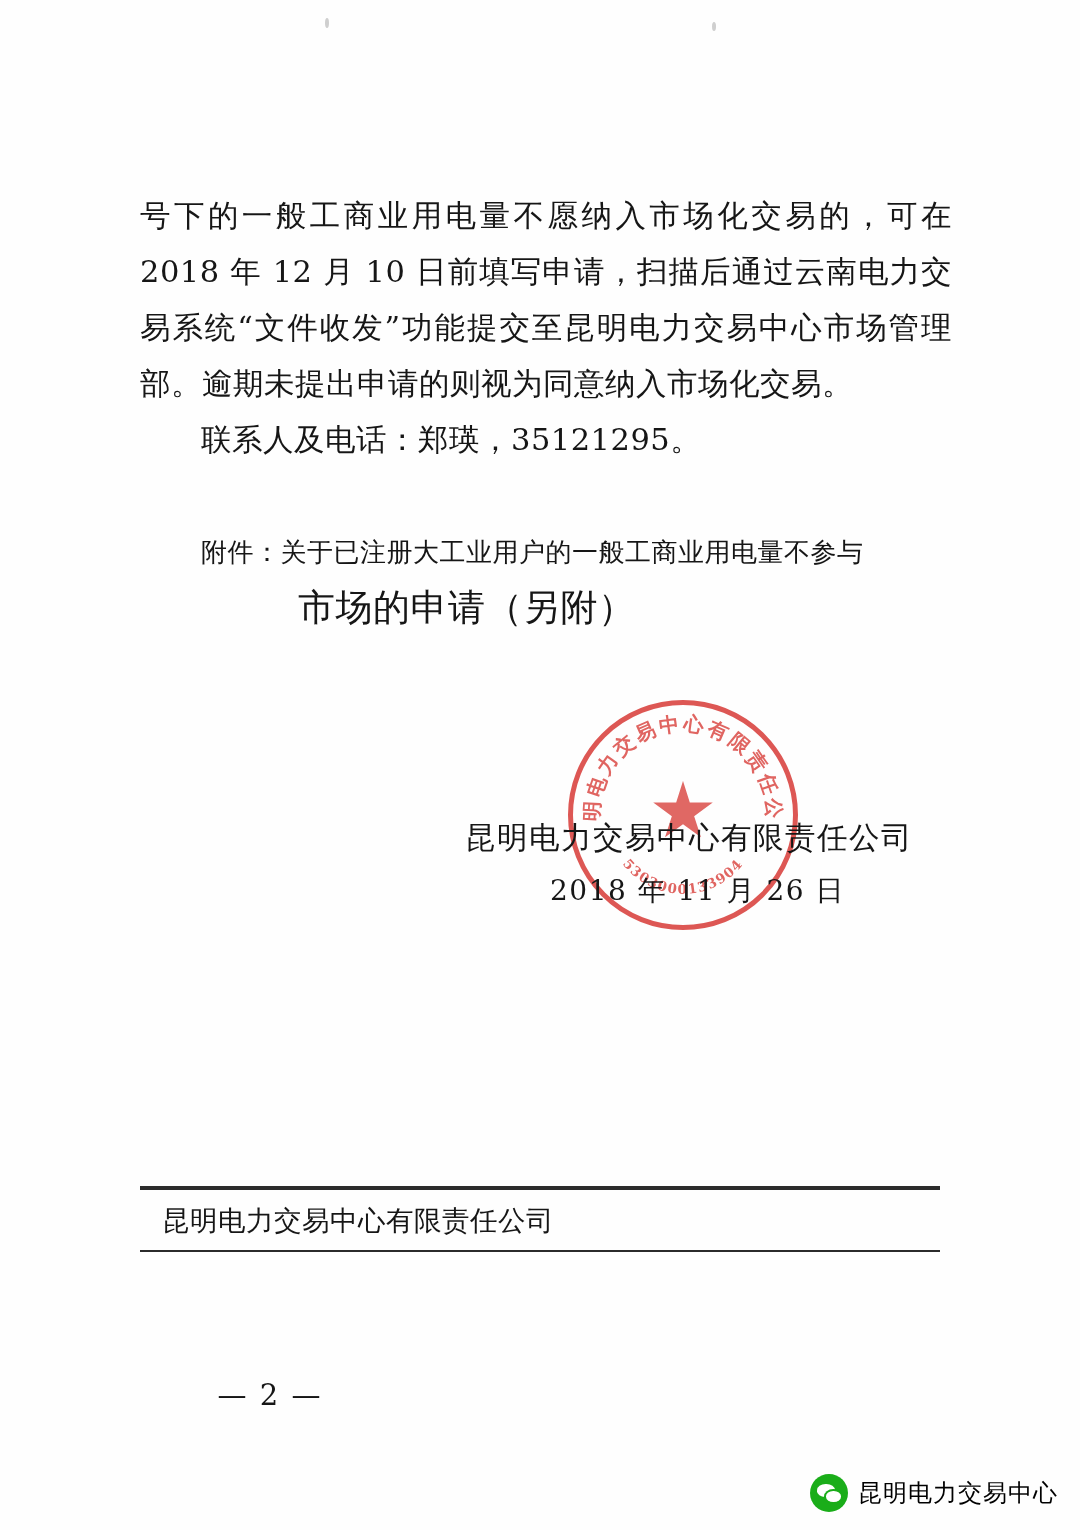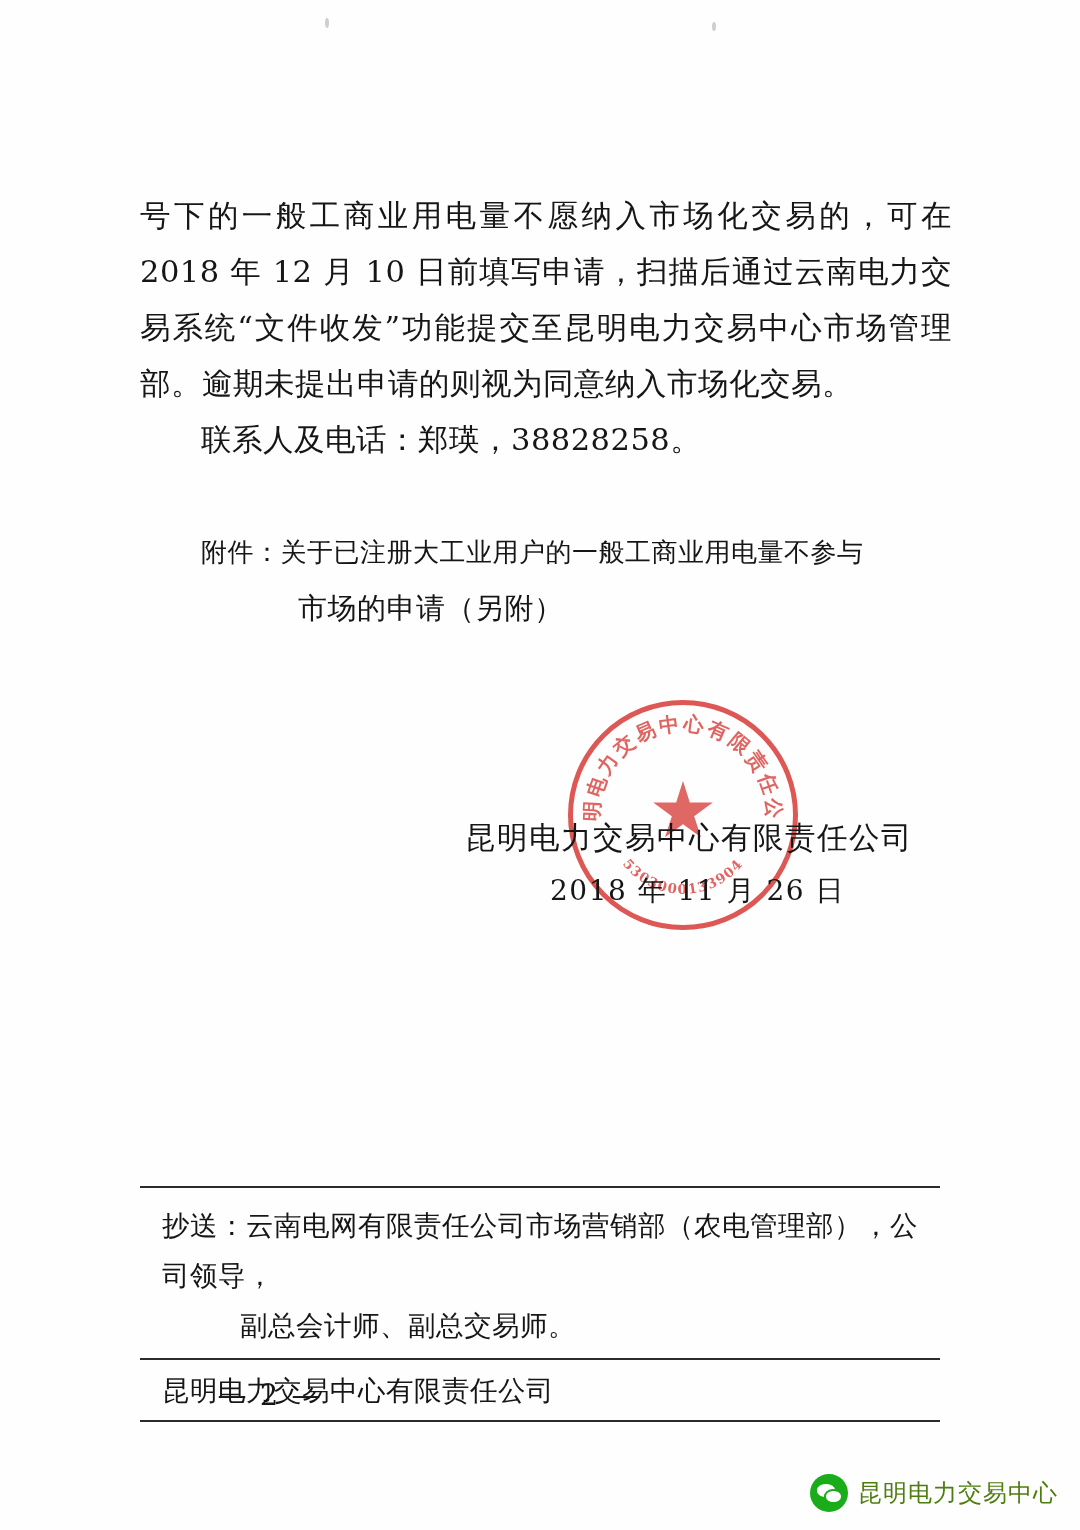--- a/index.html
+++ b/index.html
@@ -55,21 +55,21 @@
 
   .attach {
     font-size: 26px;
     line-height: 56px;
     letter-spacing: 0.5px;
     text-indent: 61px;
     margin: 0;
     padding-left: 0;
   }
   .attach-line2 {
-    font-size: 29px;
+    font-size: 37px;
     line-height: 56px;
     letter-spacing: 0.5px;
     margin: 0;
     padding-left: 158px;
   }
 
   
   .sign-area {
     position: absolute;
     left: 140px;
@@ -213,38 +213,38 @@
     position: absolute;
     left: 16px; top: 17px;
     width: 15px; height: 11px;
     background: #fff;
     border-radius: 48%;
     box-shadow: 0 0 0 2px #1aad19;
   }
   .wechat-text {
     font-family: "DejaVu Sans", "Liberation Sans", sans-serif;
     font-size: 24px;
-    color: #4d7c0f;
+    color: #000000;
     letter-spacing: 1px;
     white-space: nowrap;
   }
 </style>
 </head>
 <body>
 
 <div class="page">
 
   <div class="speck" style="left:325px; top:18px; width:4px; height:10px;"></div>
   <div class="speck" style="left:712px; top:22px; width:4px; height:9px;"></div>
 
   <div class="doc-body">
 
     <p class="para para-block">号下的一般工商业用电量不愿纳入市场化交易的，可在 2018 年 12 月 10 日前填写申请，扫描后通过云南电力交易系统“文件收发”功能提交至昆明电力交易中心市场管理部。逾期未提出申请的则视为同意纳入市场化交易。</p>
 
-    <p class="para para-block indent">联系人及电话：郑瑛，38828258。</p>
+    <p class="para para-block indent">联系人及电话：郑瑛，35121295。</p>
 
 
     <div class="spacer-md"></div>
 
     <p class="attach">附件：关于已注册大工业用户的一般工商业用电量不参与</p>
     <p class="attach-line2">市场的申请（另附）</p>
   </div>
 
   <div class="sign-area">
 
@@ -264,24 +264,20 @@
         </text>
       </svg>
     </div>
 
     <div class="sign-name">昆明电力交易中心有限责任公司</div>
     <div class="sign-date">2018 年 11 月 26 日</div>
   </div>
 
   <div class="footer">
     <div class="hr"></div>
-    <div class="cc-block">
-      <p class="cc-line1">抄送：云南电网有限责任公司市场营销部（农电管理部），公司领导，</p>
-      <p class="cc-line2">副总会计师、副总交易师。</p>
-    </div>
     <div class="hr"></div>
     <div class="issuer-row">
       <span>昆明电力交易中心有限责任公司</span>
     </div>
     <div class="hr"></div>
   </div>
 
   <div class="page-num">— 2 —</div>
 
   <div class="wechat">

